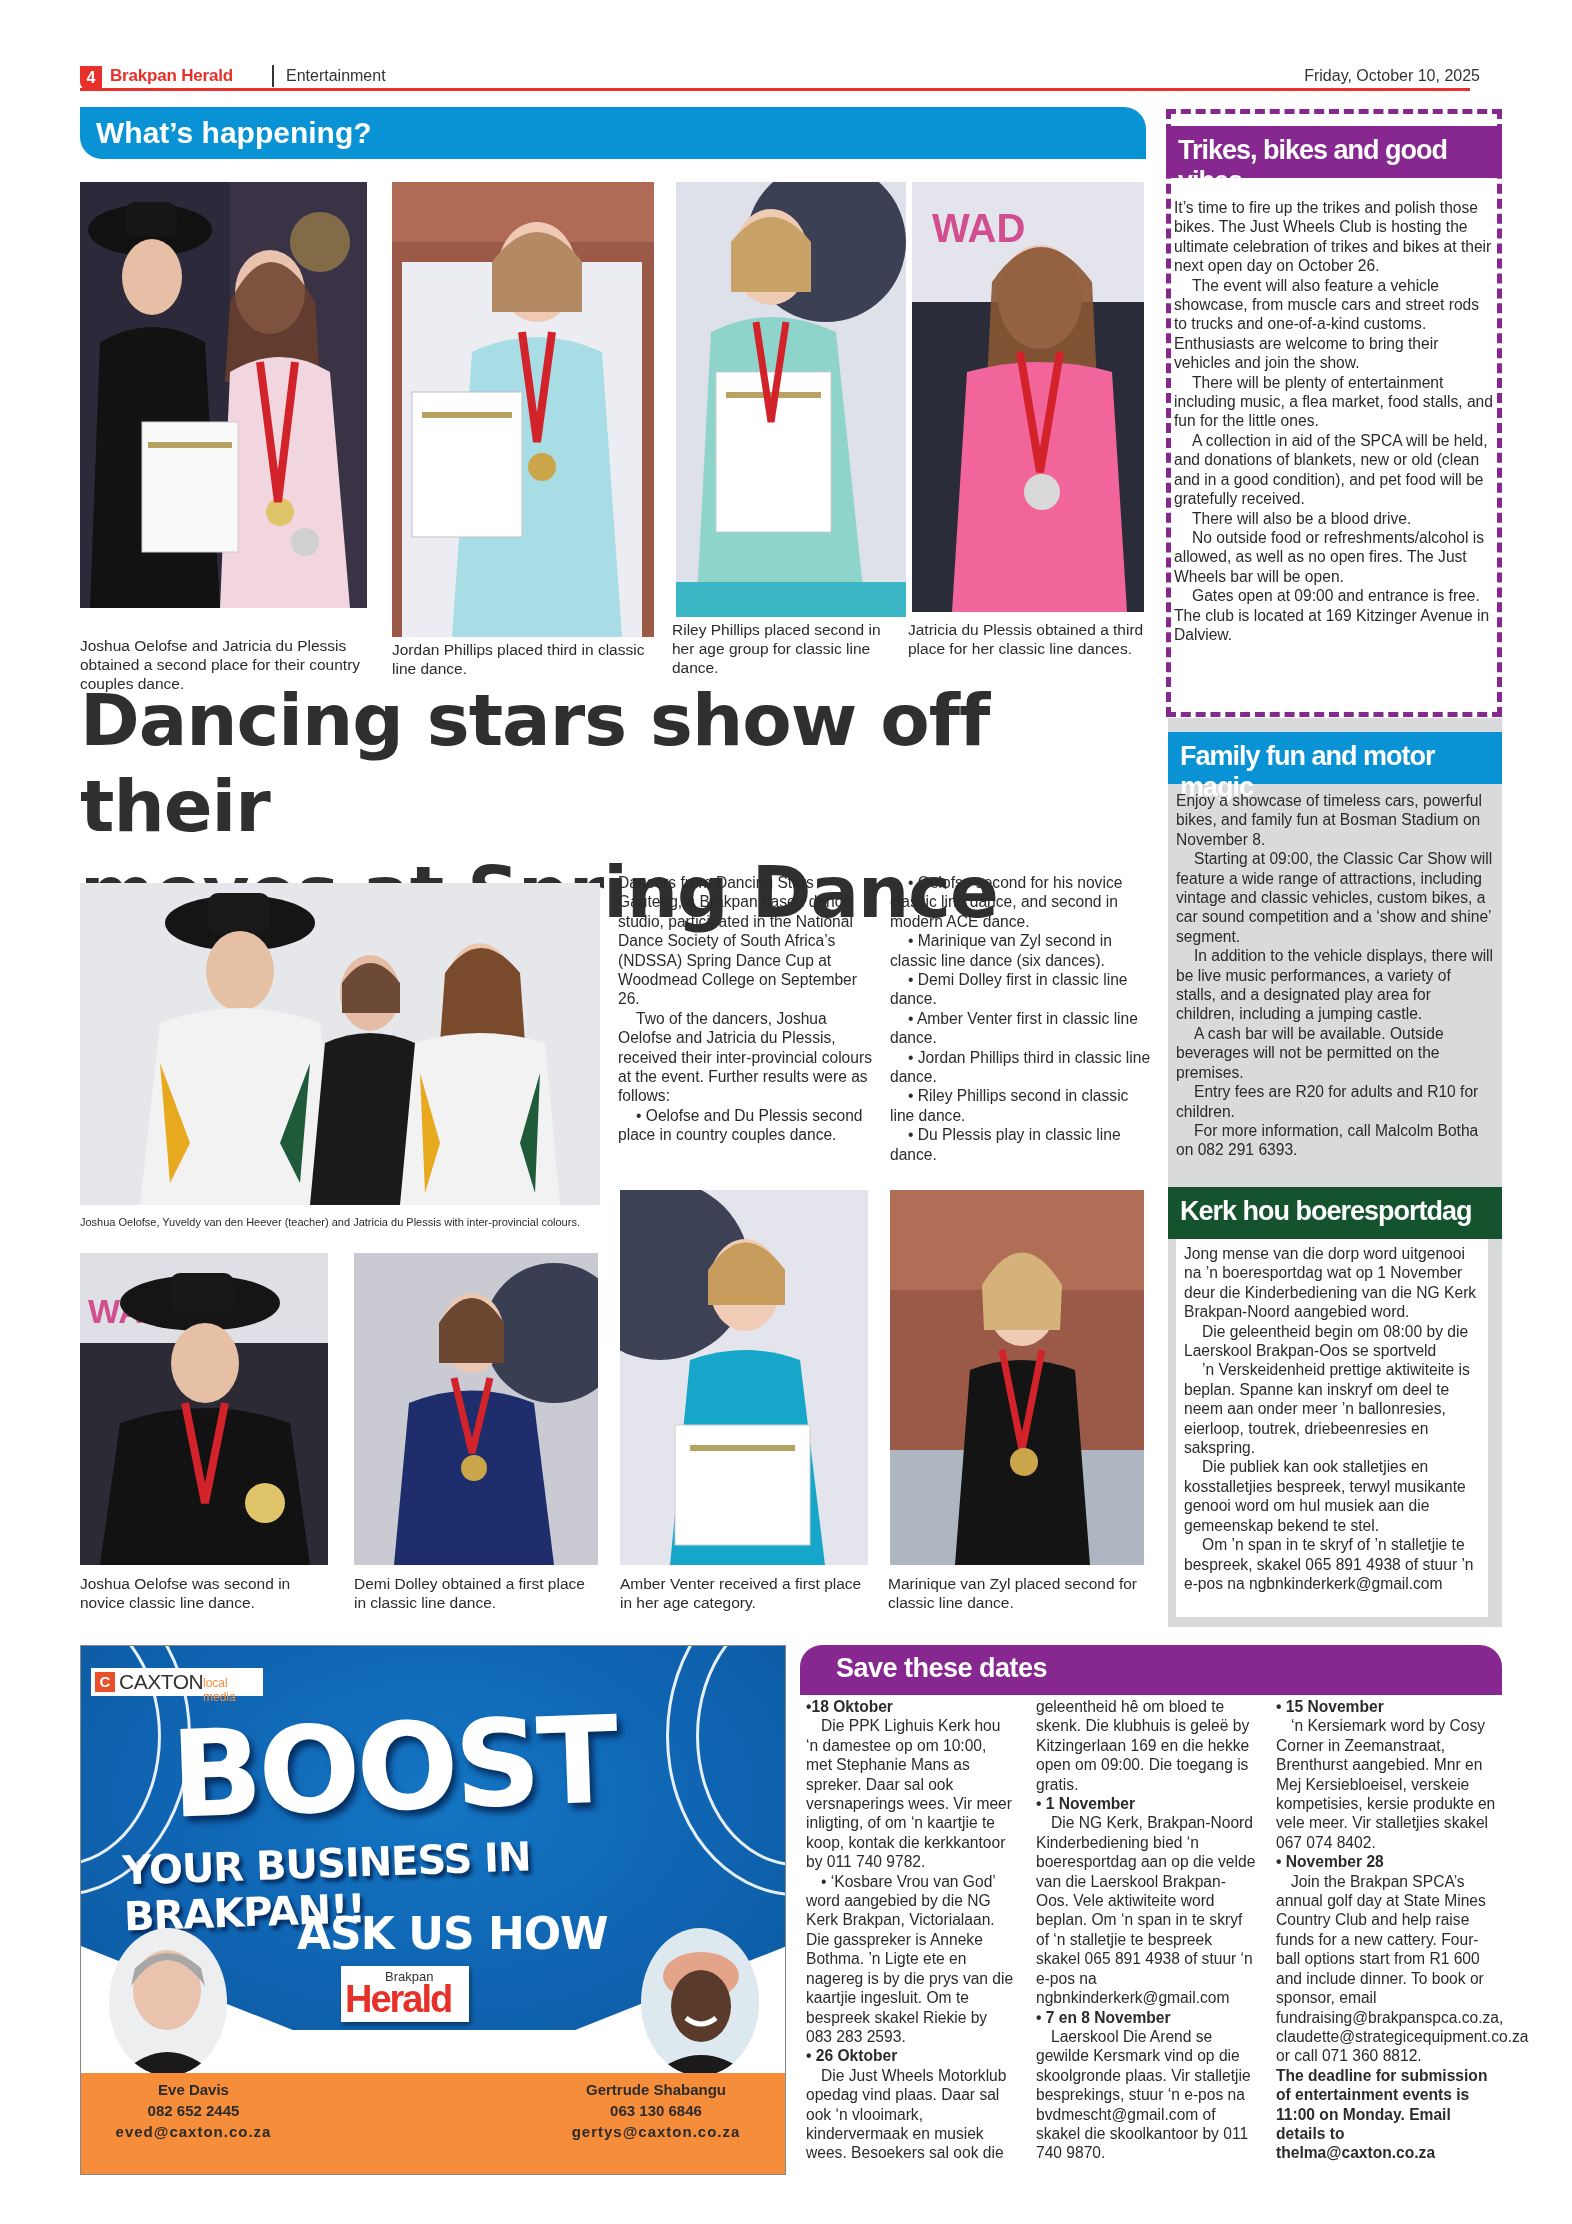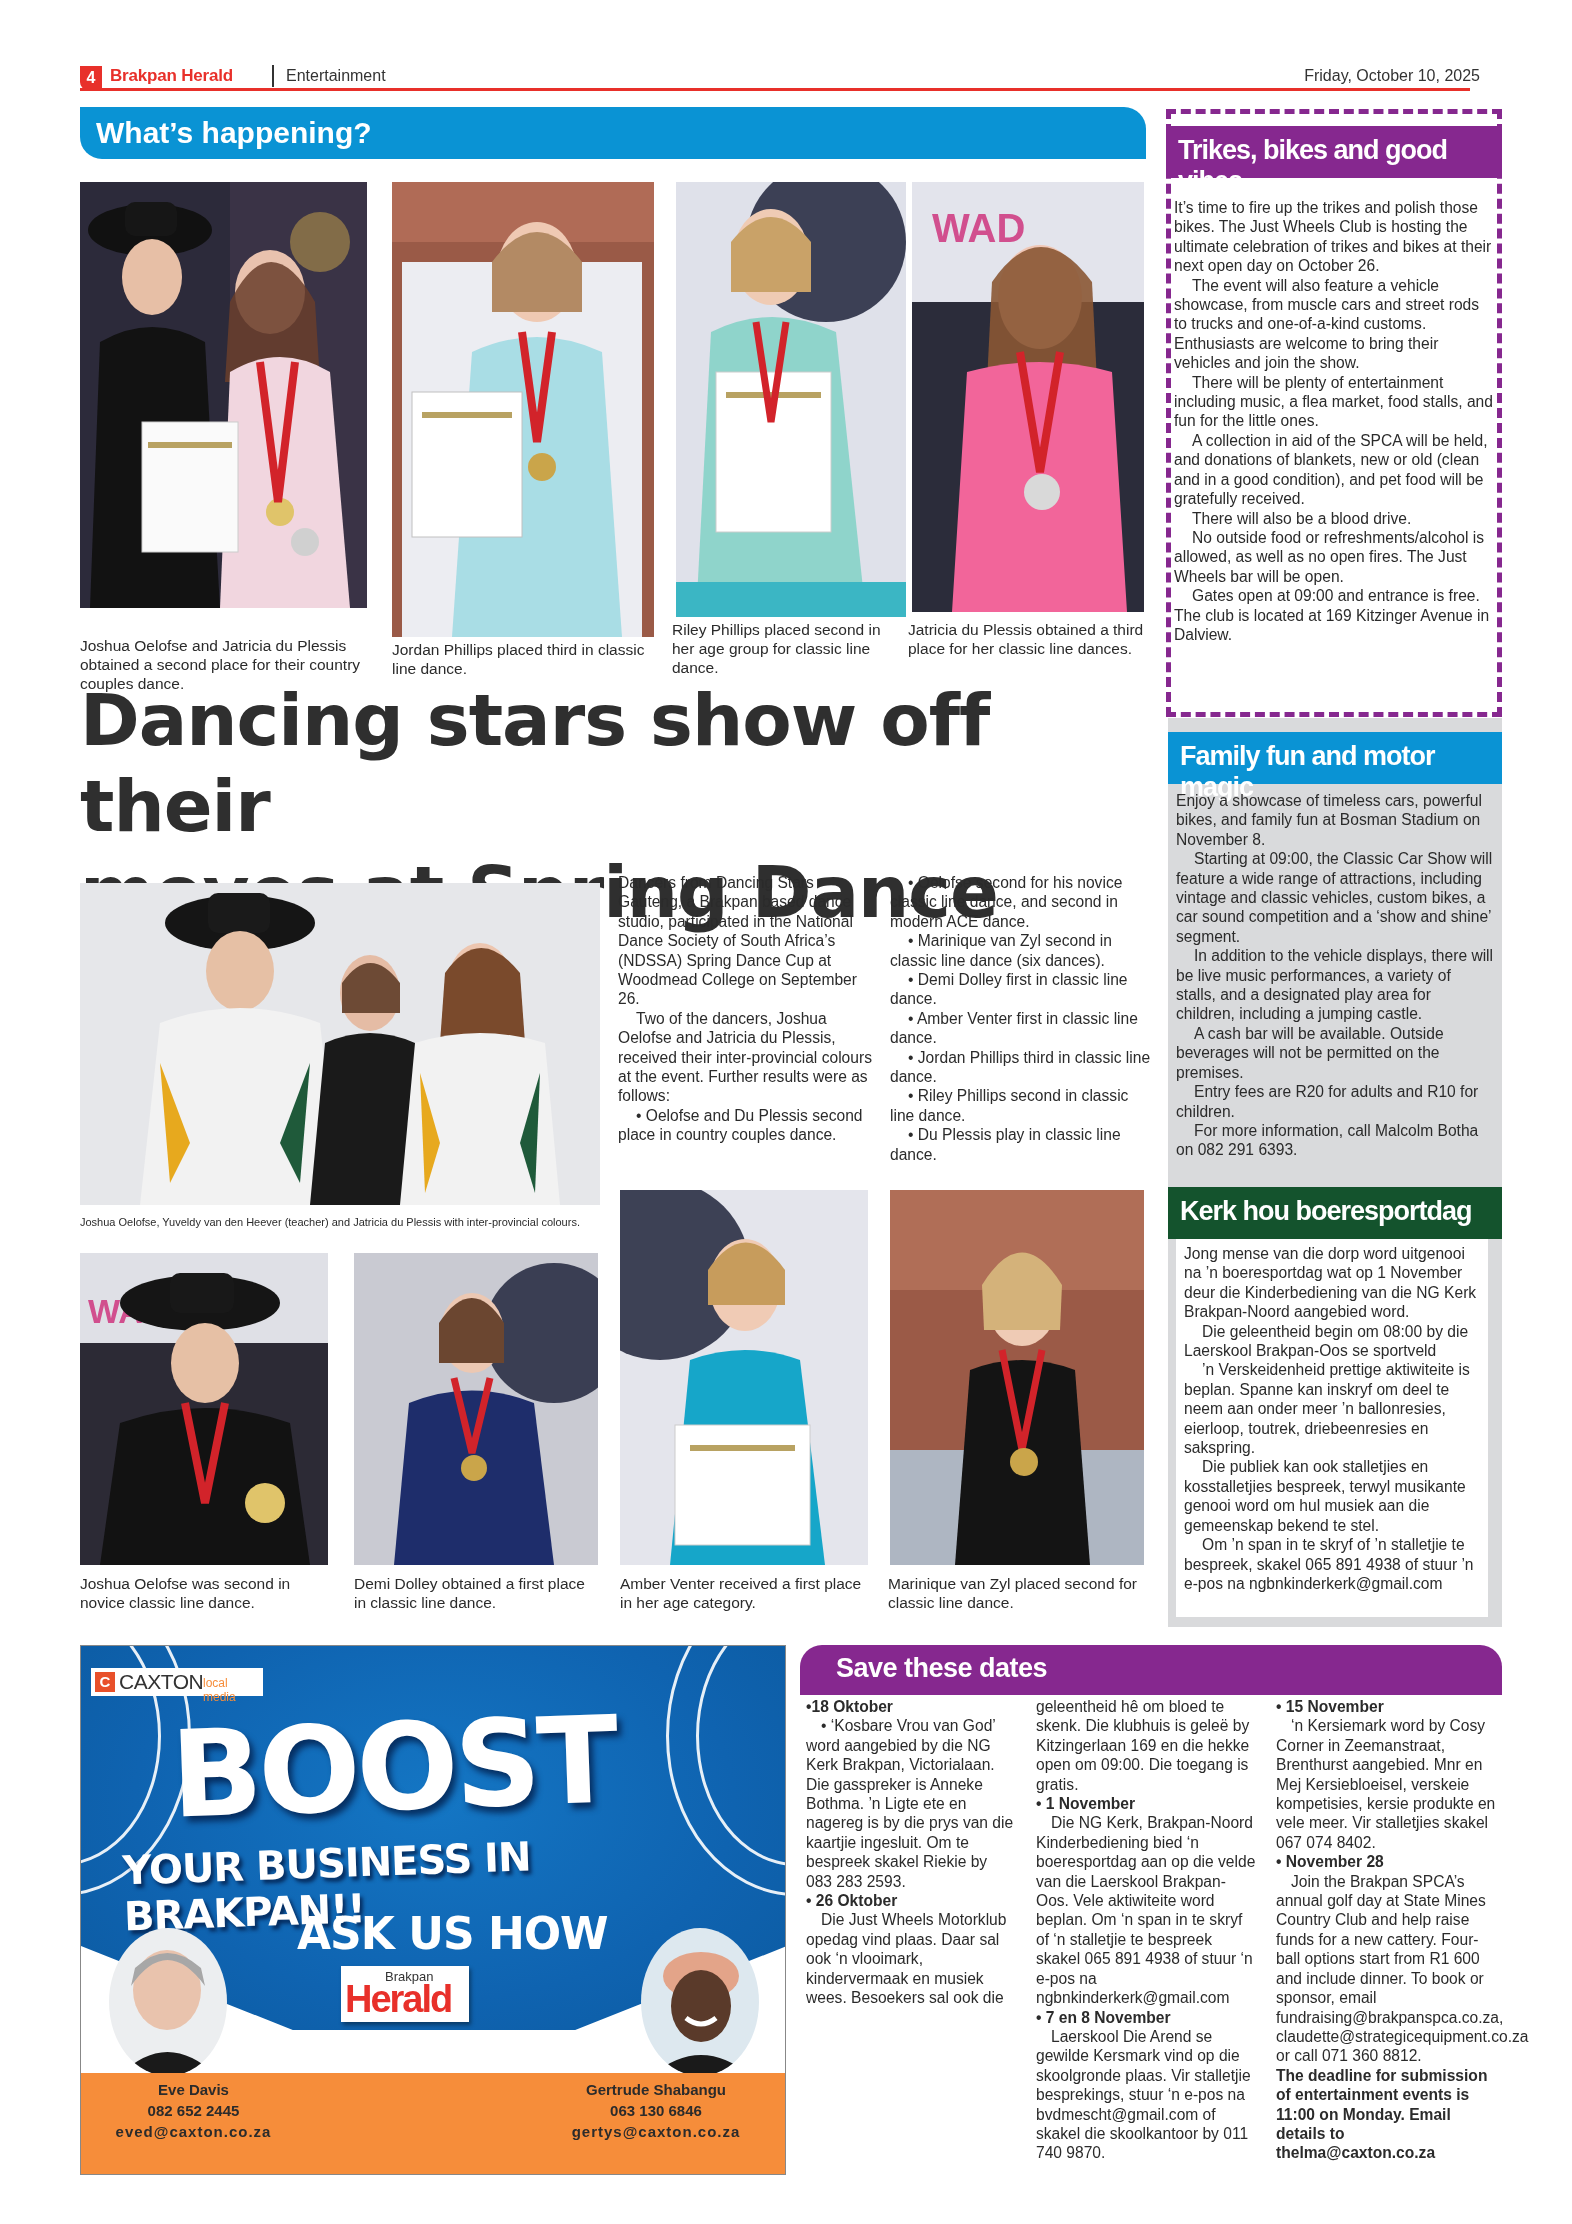--- a/index.html
+++ b/index.html
@@ -339,20 +339,21 @@
     <div>063 130 6846</div>
     <div style="letter-spacing:1px;">gertys@caxton.co.za</div>
   </div>
 </div>
 
 <div class="abs save-head">
   <span>Save these dates</span>
 </div>
 <div class="save-col" style="left:806px;top:1697px;width:208px;">
   <div class="d">•18 Oktober</div>
+  <p>Die PPK Lighuis Kerk hou ‘n damestee op om 10:00, met Stephanie Mans as spreker. Daar sal ook versnaperings wees. Vir meer inligting, of om ‘n kaartjie te koop, kontak die kerkkantoor by 011 740 9782.</p>
   <p>• ‘Kosbare Vrou van God’ word aangebied by die NG Kerk Brakpan, Victorialaan. Die gasspreker is Anneke Bothma. ’n Ligte ete en nagereg is by die prys van die kaartjie ingesluit. Om te bespreek skakel Riekie by 083 283 2593.</p>
   <div class="d">• 26 Oktober</div>
   <p>Die Just Wheels Motorklub opedag vind plaas. Daar sal ook ‘n vlooimark, kindervermaak en musiek wees. Besoekers sal ook die</p>
 </div>
 <div class="save-col" style="left:1036px;top:1697px;width:222px;">
   <p class="noi">geleentheid hê om bloed te skenk. Die klubhuis is geleë by Kitzingerlaan 169 en die hekke open om 09:00. Die toegang is gratis.</p>
   <div class="d">• 1 November</div>
   <p>Die NG Kerk, Brakpan-Noord Kinderbediening bied ‘n boeresportdag aan op die velde van die Laerskool Brakpan-Oos. Vele aktiwiteite word beplan. Om ‘n span in te skryf of ‘n stalletjie te bespreek skakel 065 891 4938 of stuur ‘n e-pos na ngbnkinderkerk@gmail.com</p>
   <div class="d">• 7 en 8 November</div>
   <p>Laerskool Die Arend se gewilde Kersmark vind op die skoolgronde plaas. Vir stalletjie besprekings, stuur ‘n e-pos na bvdmescht@gmail.com of skakel die skoolkantoor by 011 740 9870.</p>

